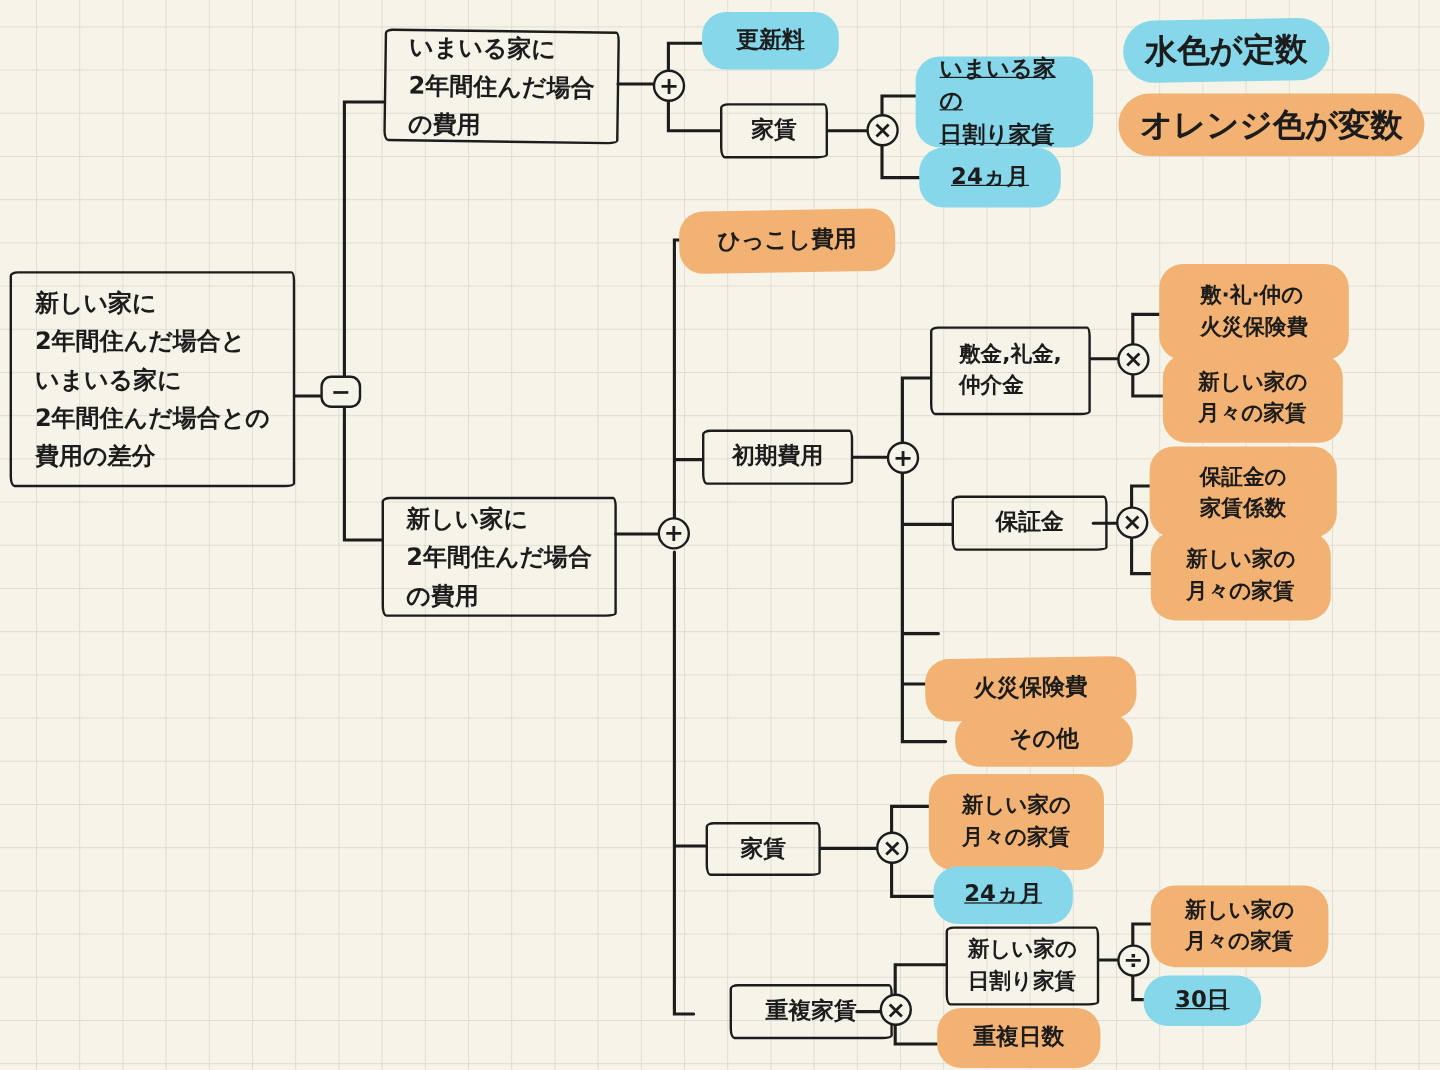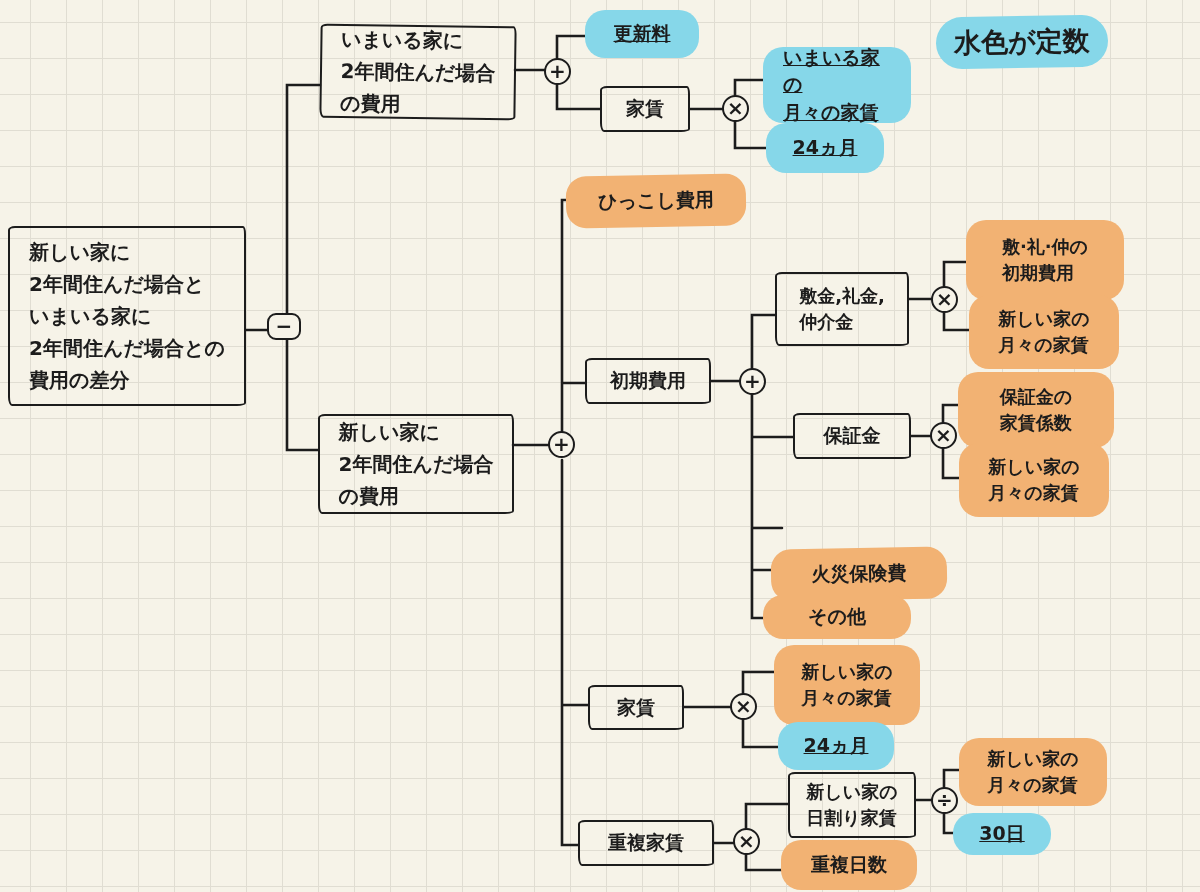--- a/index.html
+++ b/index.html
@@ -117,64 +117,65 @@
          M743,719 V747 H787
          M714,843 H733
          M746,828 V804 H788
          M746,854 V870 H790
          M916,800 H931
          M944,787 V770 H968
          M944,813 V833 H962"></path>
   </svg>
 
   <div class="legend-item legend-blue tilt-l" style="left:948px;top:22px;">水色が定数</div>
+  <div class="legend-item legend-orange" style="left:944px;top:84px;">オレンジ色が変数</div>
 
   <div class="node big" style="left:8px;top:226px;width:238px;height:180px;">新しい家に
 2年間住んだ場合と
 いまいる家に
 2年間住んだ場合との
 費用の差分</div>
 
   <div class="node big tilt-r" style="left:320px;top:25px;width:196px;height:94px;">いまいる家に
 2年間住んだ場合
 の費用</div>
   <div class="node hl-blue" style="left:594px;top:15px;width:96px;height:38px;">更新料</div>
   <div class="node" style="left:600px;top:86px;width:90px;height:46px;">家賃</div>
   <div class="node hl-blue" style="left:772px;top:52px;width:130px;height:66px;">いまいる家の
-月々の家賃</div>
+日割り家賃</div>
   <div class="node hl-blue" style="left:775px;top:128px;width:100px;height:40px;">24ヵ月</div>
 
   <div class="node big" style="left:318px;top:414px;width:196px;height:100px;">新しい家に
 2年間住んだ場合
 の費用</div>
   <div class="node hl-orange tilt-l" style="left:575px;top:180px;width:162px;height:42px;">ひっこし費用</div>
   <div class="node" style="left:585px;top:358px;width:126px;height:46px;">初期費用</div>
 
   <div class="node" style="left:775px;top:272px;width:134px;height:74px;font-size:18px;">敷金,礼金,
 仲介金</div>
   <div class="node hl-orange" style="left:975px;top:225px;width:140px;height:70px;font-size:18px;">敷·礼·仲の
-初期費用</div>
+火災保険費</div>
   <div class="node hl-orange" style="left:978px;top:300px;width:132px;height:64px;font-size:18px;">新しい家の
 月々の家賃</div>
 
-  <div class="node" style="left:793px;top:413px;width:118px;height:46px;text-align:center;">保証金</div>
+  <div class="node" style="left:793px;top:413px;width:130px;height:46px;text-align:center;">保証金</div>
   <div class="node hl-orange" style="left:967px;top:377px;width:138px;height:66px;font-size:18px;font-family:Liberation Serif, serif;">保証金の
 家賃係数</div>
   <div class="node hl-orange" style="left:968px;top:448px;width:132px;height:64px;font-size:18px;">新しい家の
 月々の家賃</div>
 
   <div class="node hl-orange tilt-l" style="left:780px;top:553px;width:158px;height:42px;">火災保険費</div>
-  <div class="node hl-orange" style="left:772px;top:600px;width:130px;height:34px;">その他</div>
+  <div class="node hl-orange" style="left:805px;top:600px;width:130px;height:34px;">その他</div>
 
   <div class="node" style="left:588px;top:685px;width:96px;height:45px;">家賃</div>
   <div class="node hl-orange" style="left:783px;top:650px;width:128px;height:70px;font-size:18px;">新しい家の
 月々の家賃</div>
   <div class="node hl-blue" style="left:787px;top:727px;width:98px;height:38px;">24ヵ月</div>
 
-  <div class="node" style="left:578px;top:820px;width:136px;height:46px;">重複家賃</div>
+  <div class="node" style="left:608px;top:820px;width:136px;height:46px;">重複家賃</div>
   <div class="node" style="left:788px;top:772px;width:128px;height:66px;font-size:18px;">新しい家の
 日割り家賃</div>
   <div class="node hl-orange" style="left:790px;top:845px;width:118px;height:40px;">重複日数</div>
   <div class="node hl-orange" style="left:968px;top:743px;width:130px;height:58px;font-size:18px;">新しい家の
 月々の家賃</div>
   <div class="node hl-blue" style="left:962px;top:818px;width:80px;height:32px;">30日</div>
 
   <div class="op op-rect" style="left:267px;top:313px;">−</div>
   <div class="op" style="left:544px;top:58px;">+</div>
   <div class="op" style="left:722px;top:95px;">×</div>

